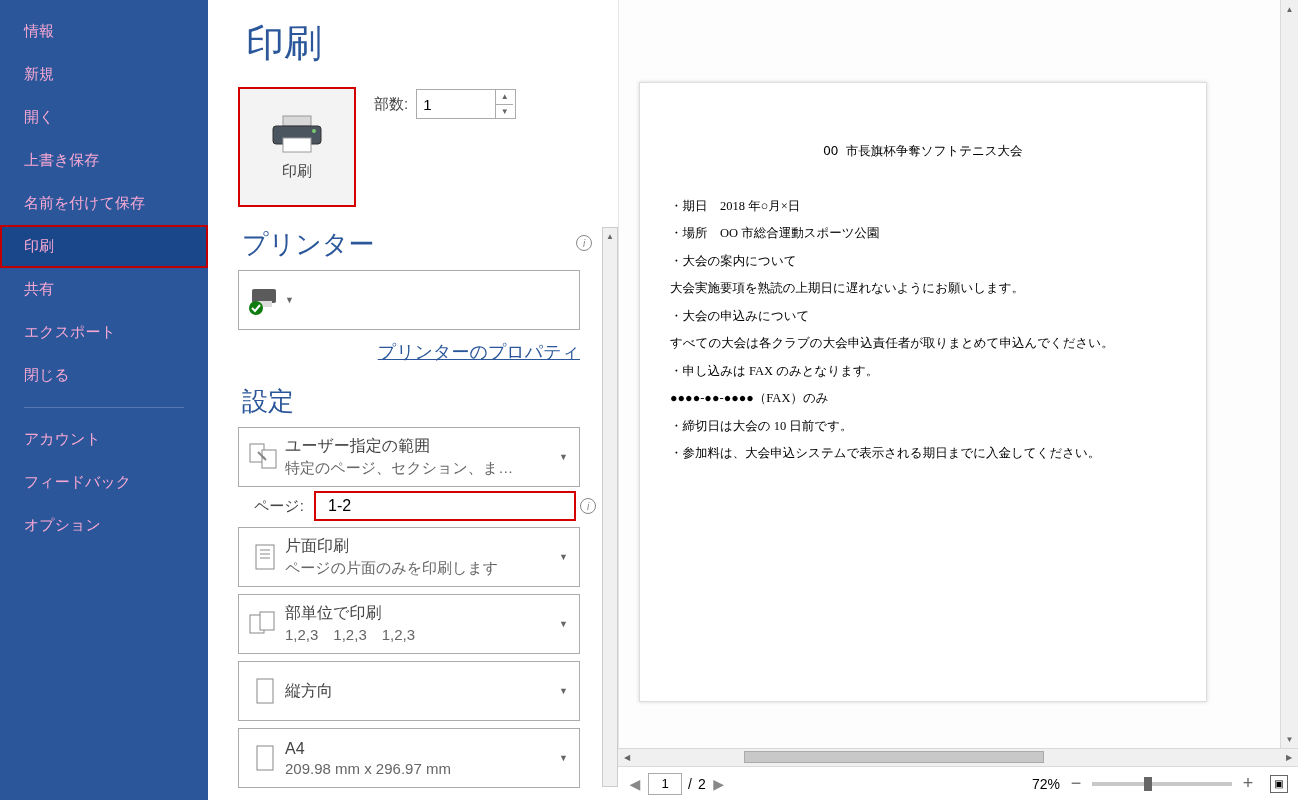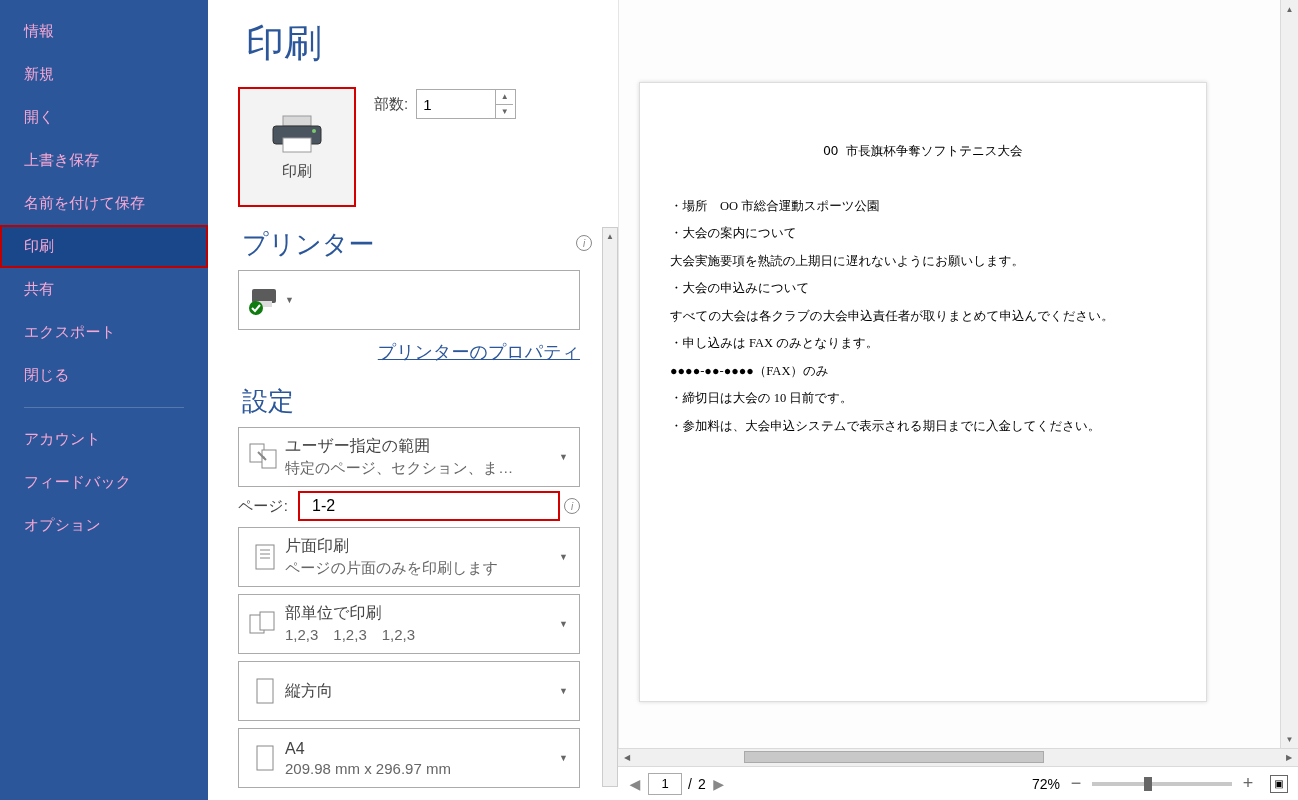--- a/index.html
+++ b/index.html
@@ -29,21 +29,21 @@
 .section-head { font-size: 26px; color: #2b579a; margin: 20px 0 8px 4px; position: relative; }
 .info-icon { position: absolute; right: 26px; top: 8px; width: 16px; height: 16px; border: 1px solid #888; border-radius: 50%; display: flex; align-items: center; justify-content: center; font-size: 10px; color: #888; font-style: italic; }
 .dropdown { width: 342px; border: 1px solid #ababab; background: #fff; display: flex; align-items: center; padding: 4px 6px; position: relative; cursor: pointer; min-height: 60px; }
 .dropdown .icon-box { width: 40px; display: flex; align-items: center; justify-content: center; }
 .dropdown .text-box { flex: 1; display: flex; flex-direction: column; gap: 2px; overflow: hidden; }
 .dropdown .line1 { font-size: 16px; color: #444; white-space: nowrap; overflow: hidden; text-overflow: ellipsis; }
 .dropdown .line2 { font-size: 15px; color: #666; white-space: nowrap; overflow: hidden; text-overflow: ellipsis; }
 .dropdown .chevron { width: 14px; font-size: 9px; color: #666; }
 .link-row { text-align: right; width: 342px; margin: 10px 0 4px 0; }
 .link-row a { color: #2b579a; font-size: 18px; text-decoration: underline; cursor: pointer; }
-.page-row { display: flex; align-items: center; width: 342px; margin: 4px 0; position: relative; }
+.page-row { display: flex; align-items: center; width: 342px; margin: 4px 16px; position: relative; }
 .page-label { width: 60px; font-size: 15px; color: #444; }
 .page-input { flex: 1; border: 2px solid #d40000; height: 30px; padding: 0 12px; font-size: 16px; outline: none; }
 .page-row .info { width: 16px; height: 16px; border: 1px solid #888; border-radius: 50%; display: flex; align-items: center; justify-content: center; font-size: 10px; color: #888; font-style: italic; margin-left: 4px; }
 .settings-list { display: flex; flex-direction: column; gap: 7px; margin-top: 6px; }
 .preview-pane { flex: 1; display: flex; flex-direction: column; background: #fff; position: relative; }
 .preview-viewport { flex: 1; background: #fdfdfd; position: relative; border-left: 1px solid #e5e5e5; overflow: hidden; }
 .preview-page { position: absolute; left: 20px; top: 82px; width: 568px; height: 620px; background: #fff; box-shadow: 0 0 4px rgba(0,0,0,0.15); border: 1px solid #ddd; padding: 56px 30px; font-family: "MS Mincho", serif; font-size: 12.5px; line-height: 2.2; color: #000; }
 .preview-page .doc-title { text-align: center; margin-bottom: 26px; font-family: Liberation Mono, monospace; }
 .preview-vscroll { position: absolute; right: 0; top: 0; width: 18px; height: 100%; background: #f0f0f0; border-left: 1px solid #dadada; }
 .preview-vscroll .arr { height: 18px; display: flex; align-items: center; justify-content: center; font-size: 8px; color: #666; background: #f0f0f0; cursor: pointer; }
@@ -210,20 +210,21 @@
         <div class="scrollbar-track">
           <div class="scrollbar-arrow">▲</div>
         </div>
       </div>
     </div>
 
     <div class="preview-pane">
       <div class="preview-viewport">
         <div class="preview-page" id="preview-page">
             <div class="doc-title">OO 市長旗杯争奪ソフトテニス大会</div>
+            <div>・期日　2018 年○月×日</div>
             <div>・場所　OO 市総合運動スポーツ公園</div>
             <div>・大会の案内について</div>
             <div>大会実施要項を熟読の上期日に遅れないようにお願いします。</div>
             <div>・大会の申込みについて</div>
             <div>すべての大会は各クラブの大会申込責任者が取りまとめて申込んでください。</div>
             <div>・申し込みは FAX のみとなります。</div>
             <div>●●●●-●●-●●●●（FAX）のみ</div>
             <div>・締切日は大会の 10 日前です。</div>
             <div>・参加料は、大会申込システムで表示される期日までに入金してください。</div>
           </div>

